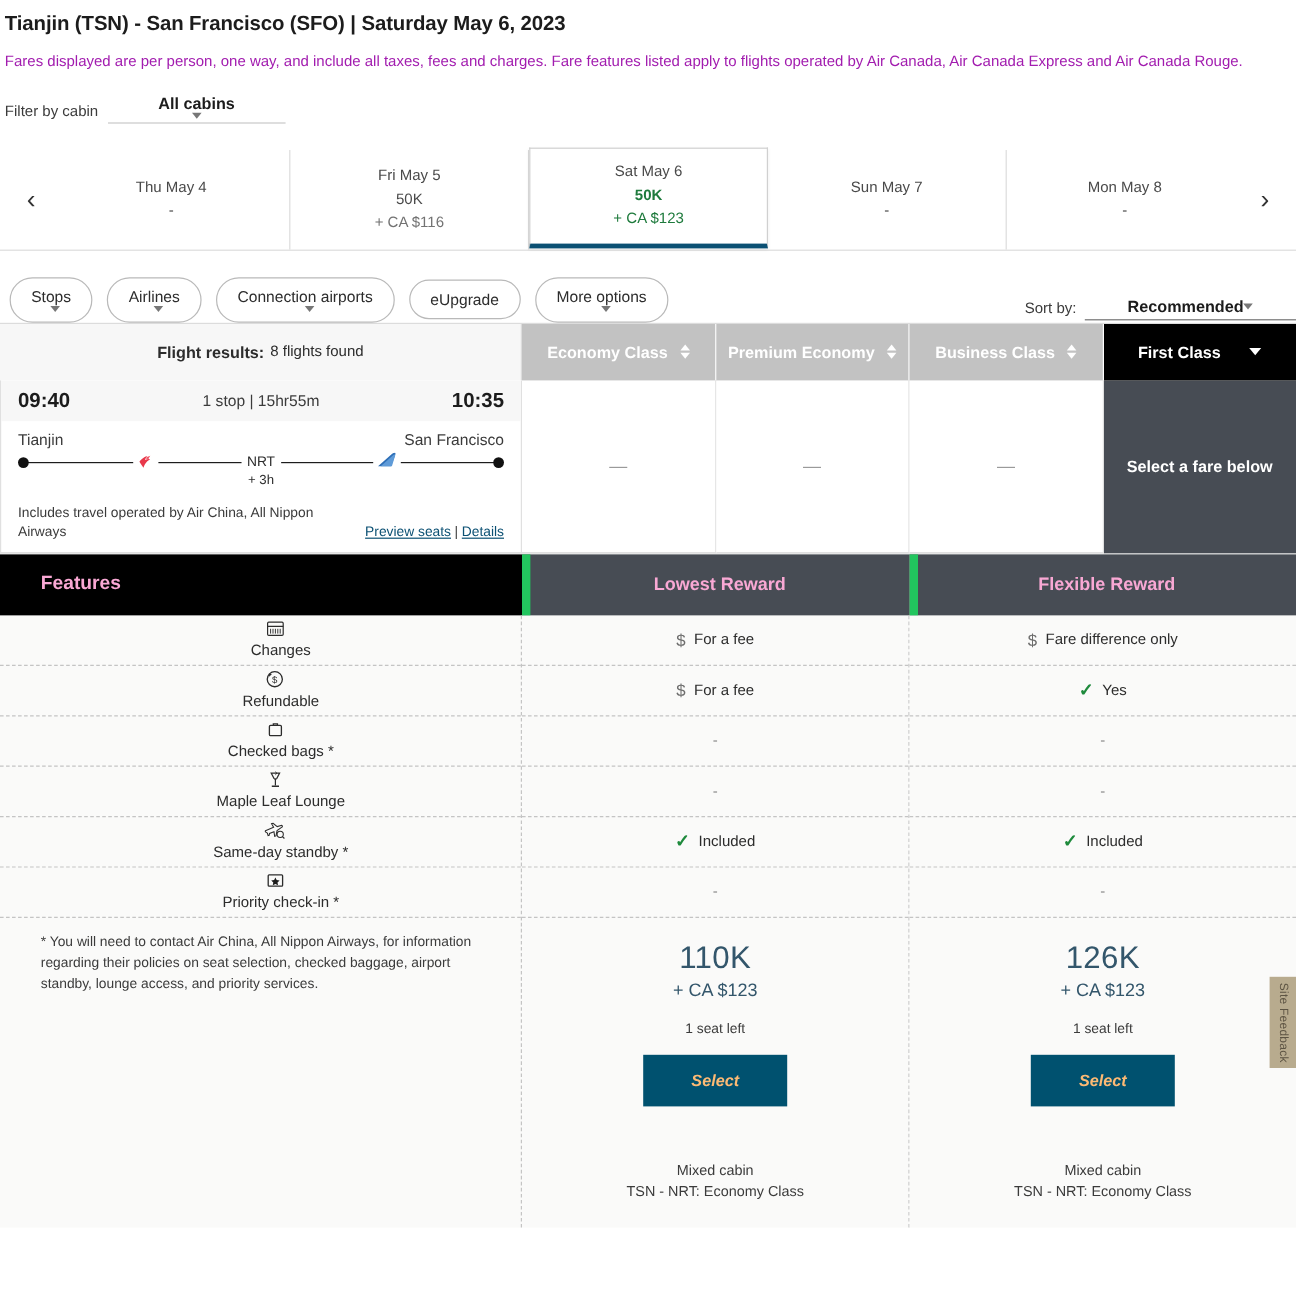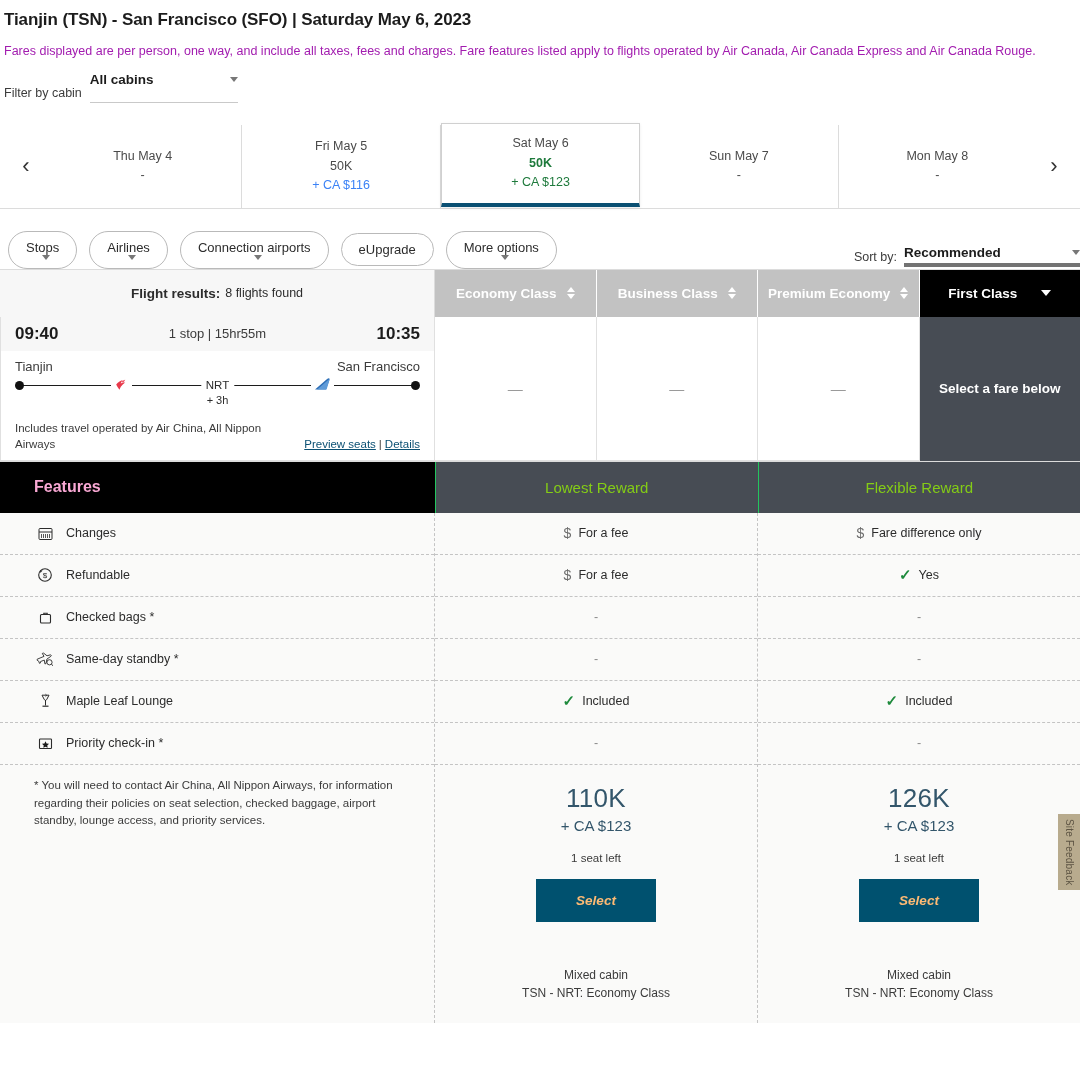--- a/index.html
+++ b/index.html
@@ -37,22 +37,23 @@
     height: 42px;
   }
   .cabin-label { font-size: 12.5px; color: #3b3b3b; padding-bottom: 3px; }
   .cabin-select {
     margin-left: 8px;
     width: 148px;
     border-bottom: 1px solid #c9c9c9;
     display: flex;
     align-items: center;
     justify-content: space-between;
-    padding-bottom: 15px;
-    cursor: pointer;
+    padding-bottom: 3px;
+    cursor: pointer;
+    flex-direction: column;
   }
   .cabin-select .val { font-size: 13.5px; font-weight: bold; color: #1c1c1c; }
   .caret-sm {
     width: 0; height: 0;
     border-left: 4.5px solid transparent;
     border-right: 4.5px solid transparent;
     border-top: 5px solid #777;
   }
 
   
@@ -89,21 +90,21 @@
     font-size: 12.5px;
     color: #4a4a4a;
     border-right: 1px solid #dcdcdc;
     cursor: pointer;
     position: relative;
     line-height: 1.55;
   }
   .date-cell:last-child { border-right: none; }
   .date-cell .dow { color: #4a4a4a; }
   .date-cell .pts { color: #4a4a4a; }
-  .date-cell .cash { color: #3b82f6; }
+  .date-cell .cash { color: #737373; }
   .date-cell.selected {
     background: #fff;
     border: 1px solid #d0d0d0;
     border-bottom: 4px solid #0b5073;
     border-right: 1px solid #d0d0d0;
     box-shadow: 0 1px 3px rgba(0,0,0,0.08);
     height: 84px;
     margin-top: -2px;
     z-index: 2;
   }
@@ -139,24 +140,24 @@
     position: absolute;
     right: 0;
     bottom: 2px;
     display: flex;
     align-items: flex-end;
   }
   .sortby .lbl { font-size: 12.5px; color: #3b3b3b; padding-bottom: 3px; }
   .sortby .sel {
     margin-left: 7px;
     width: 176px;
-    border-bottom: 4px solid #737373;
-    display: flex;
-    align-items: center;
-    justify-content: space-between;
+    border-bottom: 1px solid #737373;
+    display: flex;
+    align-items: center;
+    justify-content: center;
     padding-bottom: 3px;
     cursor: pointer;
   }
   .sortby .sel .v { font-size: 13.5px; font-weight: bold; color: #1c1c1c; }
 
   
   .res-hdr {
     display: flex;
     height: 48px;
     border-top: 1px solid #dcdcdc;
@@ -331,46 +332,47 @@
     color: #f9a8d4;
     display: flex;
     align-items: center;
     padding-left: 34px;
     font-size: 16px;
     font-weight: bold;
   }
   .feat-hdr .fh-col {
     flex: 1;
     background: #474c54;
-    color: #84cc16;
+    color: #f9a8d4;
     display: flex;
     align-items: center;
     justify-content: center;
     font-size: 15px;
-    font-weight: normal;
-    border-left: 1px solid #22c55e;
+    font-weight: bold;
+    border-left: 7px solid #22c55e;
   }
 
   .feat-body { display: flex; }
   .fb-left { width: 435px; border-right: 1px dashed #c4c4c4; background: #fafaf9; }
   .fb-col {
     flex: 1;
     background: #fafaf9;
     border-right: 1px dashed #c4c4c4;
   }
   .fb-col:last-child { border-right: none; }
 
   .feat-row {
     height: 42px;
     display: flex;
     align-items: center;
     border-bottom: 1px dashed #c4c4c4;
     padding-left: 34px;
     font-size: 12.5px;
     color: #2c2c2c;
+    flex-direction: column;
   }
   .feat-row .ico {
     width: 22px; height: 18px;
     margin-right: 10px;
     display: inline-flex;
     align-items: center;
     justify-content: center;
     flex: 0 0 22px;
   }
   .val-row {
@@ -540,28 +542,28 @@
     </div>
     <div id="cab-tabs" style="display:flex;flex:1;">
         <div class="cab-tab">
           <span>Economy Class</span>
           <span class="sortarrows">
             <i class="up"></i>
             <i class="dn"></i>
           </span>
         </div>
         <div class="cab-tab">
-          <span>Business Class</span>
+          <span>Premium Economy</span>
           <span class="sortarrows">
             <i class="up"></i>
             <i class="dn"></i>
           </span>
         </div>
         <div class="cab-tab">
-          <span>Premium Economy</span>
+          <span>Business Class</span>
           <span class="sortarrows">
             <i class="up"></i>
             <i class="dn"></i>
           </span>
         </div>
         <div class="cab-tab active">
           <span>First Class</span>
           <span class="caret-w"></span>
         </div>
       </div>
@@ -649,41 +651,41 @@
             <span class="ico">
               <svg width="15" height="15" viewBox="0 0 15 15">
                 <rect x="2.5" y="4.5" width="10" height="8.5" rx="1" fill="none" stroke="#2c2c2c" stroke-width="1.1"></rect>
                 <path d="M5.8 4.5V3.2h3.4v1.3" fill="none" stroke="#2c2c2c" stroke-width="1.1"></path>
               </svg>
             </span>
             <span>Checked bags *</span>
           </div>
           <div class="feat-row">
             <span class="ico">
-              <svg width="18" height="16" viewBox="0 0 18 16">
-                <path d="M1.2 8.2 L8 5.4 L6.3 2.4 L7.6 2.1 L11 4.8 L14.2 3.9 c1 -.3 1.6 .9 .7 1.4 L10.9 8.1 L10 12.6 L8.9 12.9 L8.3 9.1 L4.6 10.5 L4.3 12.1 L3.4 12.3 L2.8 10.3 L1.1 9.2 Z" fill="none" stroke="#2c2c2c" stroke-width="0.9"></path>
-                <circle cx="13.5" cy="11.3" r="2.6" fill="none" stroke="#2c2c2c" stroke-width="0.9"></circle>
-                <line x1="15.4" y1="13.2" x2="17" y2="14.7" stroke="#2c2c2c" stroke-width="1"></line>
-              </svg>
-            </span>
-            <span>Same-day standby *</span>
-          </div>
-          <div class="feat-row">
-            <span class="ico">
               <svg width="15" height="16" viewBox="0 0 15 16">
                 <path d="M4 2.2h7l-2.3 4.4a1.5 1.5 0 0 1-2.4 0z" fill="none" stroke="#2c2c2c" stroke-width="1"></path>
                 <line x1="7.5" y1="7" x2="7.5" y2="12.5" stroke="#2c2c2c" stroke-width="1"></line>
                 <line x1="4.5" y1="13.2" x2="10.5" y2="13.2" stroke="#2c2c2c" stroke-width="1.2"></line>
                 <path d="M7.5 1.2c1.2.6 1.5 1.6 0 2.4" fill="none" stroke="#2c2c2c" stroke-width="0.8"></path>
               </svg>
             </span>
             <span>Maple Leaf Lounge</span>
           </div>
           <div class="feat-row">
             <span class="ico">
+              <svg width="18" height="16" viewBox="0 0 18 16">
+                <path d="M1.2 8.2 L8 5.4 L6.3 2.4 L7.6 2.1 L11 4.8 L14.2 3.9 c1 -.3 1.6 .9 .7 1.4 L10.9 8.1 L10 12.6 L8.9 12.9 L8.3 9.1 L4.6 10.5 L4.3 12.1 L3.4 12.3 L2.8 10.3 L1.1 9.2 Z" fill="none" stroke="#2c2c2c" stroke-width="0.9"></path>
+                <circle cx="13.5" cy="11.3" r="2.6" fill="none" stroke="#2c2c2c" stroke-width="0.9"></circle>
+                <line x1="15.4" y1="13.2" x2="17" y2="14.7" stroke="#2c2c2c" stroke-width="1"></line>
+              </svg>
+            </span>
+            <span>Same-day standby *</span>
+          </div>
+          <div class="feat-row">
+            <span class="ico">
               <svg width="15" height="15" viewBox="0 0 15 15">
                 <rect x="1.5" y="3" width="12" height="9.5" rx="0.8" fill="none" stroke="#2c2c2c" stroke-width="1.1"></rect>
                 <path d="M7.5 5.2 L8.55 7.4 L11 7.7 L9.25 9.4 L9.7 11.8 L7.5 10.65 L5.3 11.8 L5.75 9.4 L4 7.7 L6.45 7.4 Z" fill="#1c1c1c"></path>
               </svg>
             </span>
             <span>Priority check-in *</span>
           </div>
         </div>
       <div class="footnote">* You will need to contact Air China, All Nippon Airways, for information regarding their policies on seat selection, checked baggage, airport standby, lounge access, and priority services.</div>
     </div>

